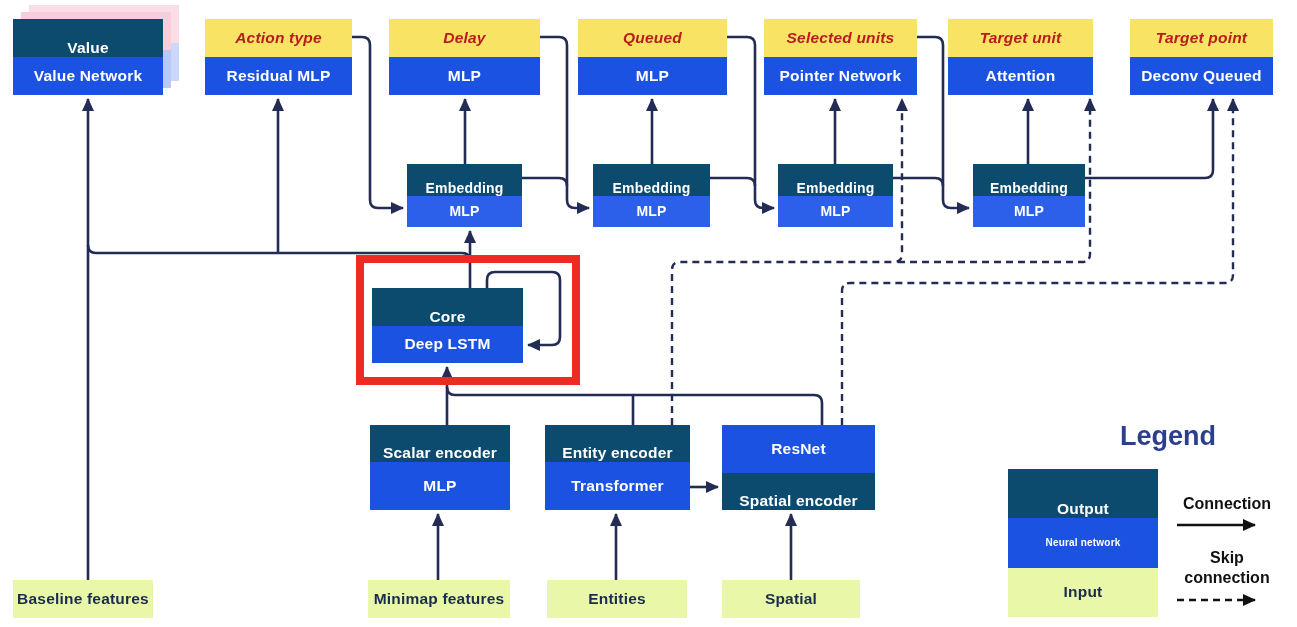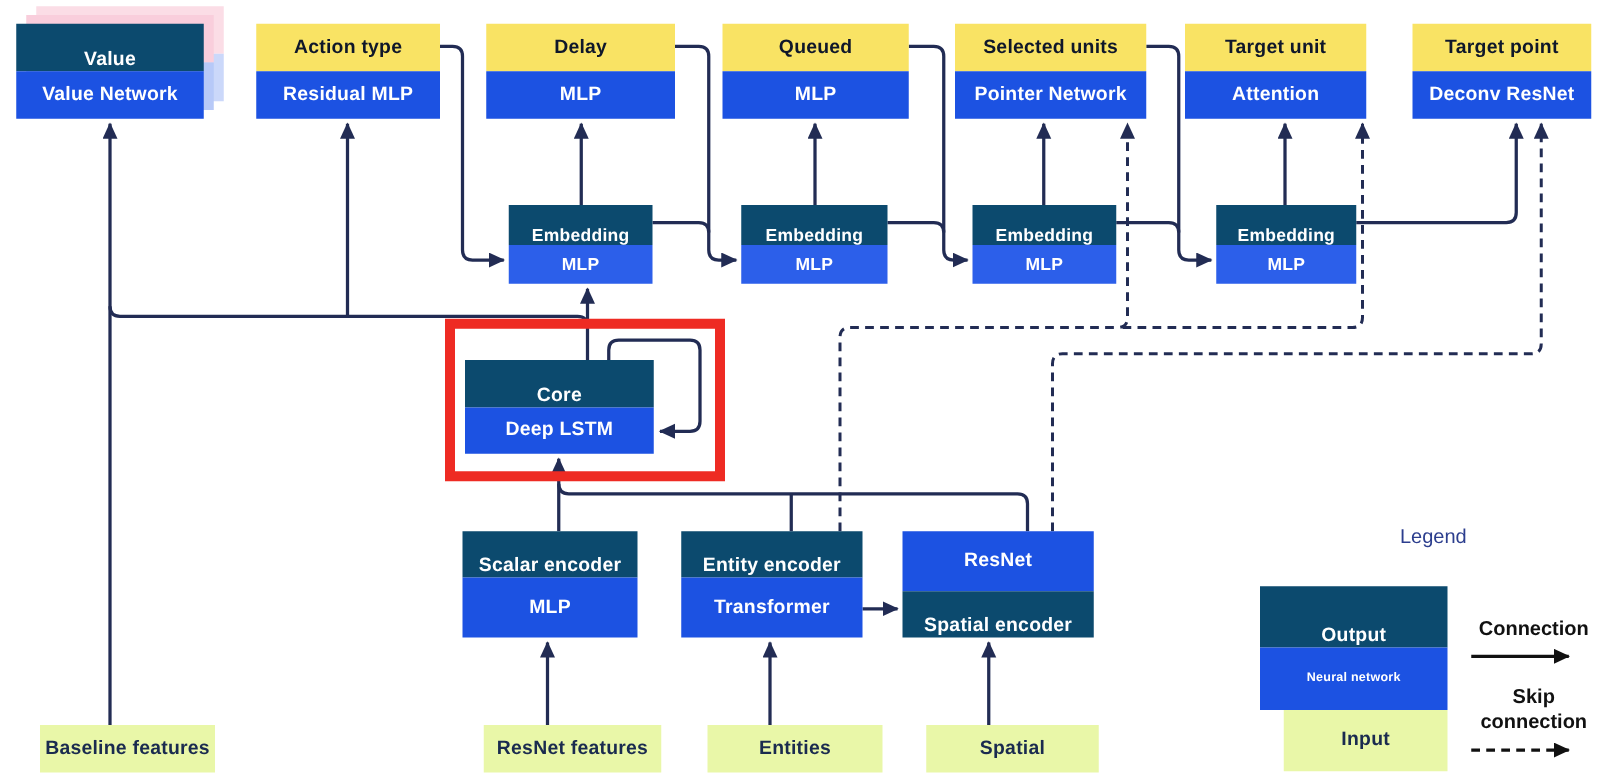--- a/index.html
+++ b/index.html
@@ -3,35 +3,35 @@
 <meta charset="utf-8">
 <style>
   html,body{margin:0;padding:0;background:#fff;}
   #canvas{
     position:relative;width:1297px;height:627px;background:#ffffff;overflow:hidden;
     font-family:"Liberation Sans", sans-serif;
   }
   .abs{position:absolute;}
   .stack{display:flex;flex-direction:column;box-sizing:border-box;}
   .band{flex:1;display:flex;align-items:center;justify-content:center;box-sizing:border-box;}
-  .yellow{background:#F9E364;color:#0f172a;}
+  .yellow{background:#F9E364;color:#b91c1c;font-style:italic;}
   .pinkband{background:#0c4a6e;color:#ffffff;align-items:flex-end;}
   .blueband{background:#1C52E2;color:#ffffff;}
   .embblue{background:#2C5FEA;color:#ffffff;}
-  .greenbox{background:#E9F7A8;color:#1A2B4F;display:flex;align-items:center;justify-content:center;margin-left:19px;}
+  .greenbox{background:#E9F7A8;color:#1A2B4F;display:flex;align-items:center;justify-content:center;}
   .lbl{font-size:15.5px;font-weight:700;letter-spacing:.2px;white-space:nowrap;}
   .lbl-sm{font-size:14px;font-weight:700;letter-spacing:.2px;white-space:nowrap;}
   .ghost{pointer-events:none;}
   .ghost .band{opacity:1;}
   #svg-layer{position:absolute;left:0;top:0;z-index:1;}
   .boxlayer{z-index:2;}
   #red-rect{
     z-index:3;border:8px solid #EE2B23;box-sizing:border-box;background:transparent;
   }
-  #legend-title{font-size:16px;font-weight:400;color:#2C3E8E;}
+  #legend-title{font-size:27px;font-weight:700;color:#2C3E8E;}
   .legend-text{font-size:16px;font-weight:700;color:#111111;text-align:center;line-height:20px;}
 </style>
 </head>
 <body>
 
 <div id="canvas">
 
   <svg id="svg-layer" width="1297" height="627" viewBox="0 0 1297 627">
     <defs>
       <marker id="ah" markerUnits="userSpaceOnUse" markerWidth="15" markerHeight="13" refX="12" refY="6" orient="auto">
@@ -136,21 +136,21 @@
       </div>
     <div class="band blueband">
         <span class="lbl">Attention</span>
       </div>
   </div>
   <div class="abs stack boxlayer" style="left:1130px;top:19px;width:143px;height:76px;">
     <div class="band yellow">
         <span class="lbl">Target point</span>
       </div>
     <div class="band blueband">
-        <span class="lbl">Deconv ResNet</span>
+        <span class="lbl">Deconv Queued</span>
       </div>
   </div>
 
   <div class="abs stack boxlayer" style="left:407px;top:164px;width:115px;height:63px;">
     <div class="band pinkband">
         <span class="lbl-sm">Embedding</span>
       </div>
     <div class="band embblue">
         <span class="lbl-sm">MLP</span>
       </div>
@@ -213,21 +213,21 @@
       </div>
     <div class="band pinkband" style="flex:0 0 37px;">
         <span class="lbl">Spatial encoder</span>
       </div>
   </div>
 
   <div class="abs greenbox boxlayer" style="left:13px;top:580px;width:140px;height:38px;">
     <span class="lbl">Baseline features</span>
   </div>
   <div class="abs greenbox boxlayer" style="left:368px;top:580px;width:142px;height:38px;">
-    <span class="lbl">ResNet features</span>
+    <span class="lbl">Minimap features</span>
   </div>
   <div class="abs greenbox boxlayer" style="left:547px;top:580px;width:140px;height:38px;">
     <span class="lbl">Entities</span>
   </div>
   <div class="abs greenbox boxlayer" style="left:722px;top:580px;width:138px;height:38px;">
     <span class="lbl">Spatial</span>
   </div>
 
   <div class="abs boxlayer" id="legend-title" style="left:1120px;top:421px;">Legend</div>
 

